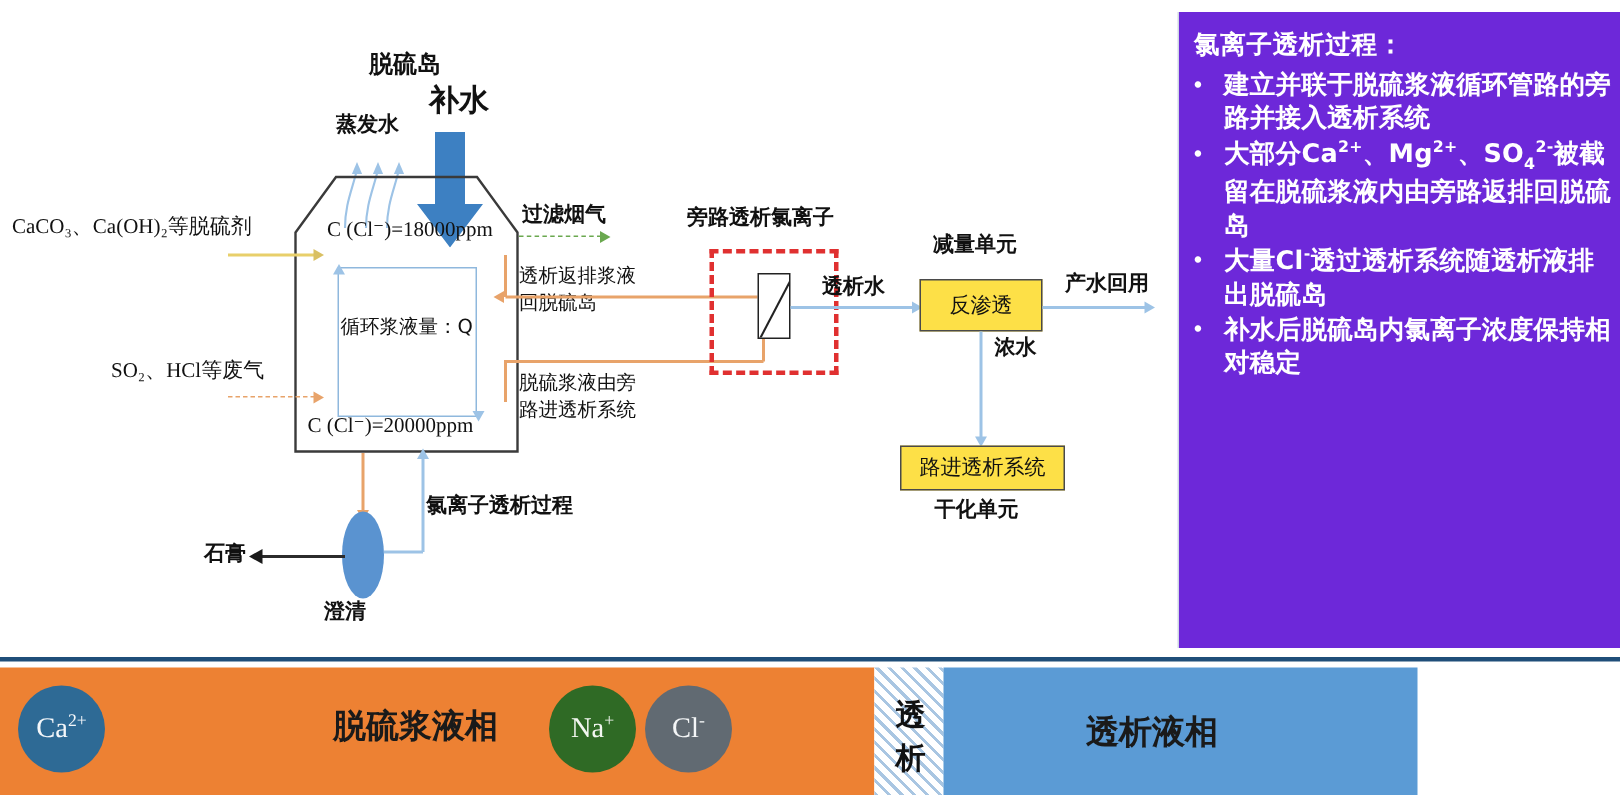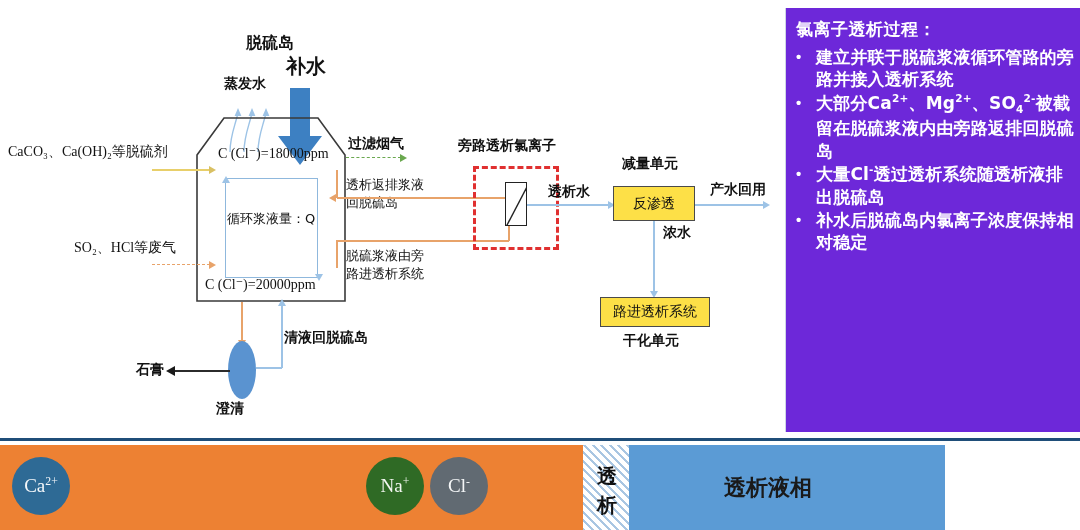--- a/index.html
+++ b/index.html
@@ -207,21 +207,21 @@
     <div class="ah ah-d" style="left:650px; top:291px;"></div>
 
     <div class="box cn" style="left:600px; top:297px; width:110px; height:30px; font-size:14px;">
       <span>路进透析系统</span>
     </div>
     <div class="t cn b" style="left:623px; top:333px; font-size:14px;">干化单元</div>
 
     <div class="ln ln-v ln-or" style="left:241px; top:302px; height:44px;"></div>
     <div class="ah ah-d" style="left:238px; top:340px; border-top-color:#e8a36a;"></div>
 
-    <div class="t cn b" style="left:284px; top:330px; font-size:14px;">清液回脱硫岛</div>
+    <div class="t cn b" style="left:284px; top:330px; font-size:14px;">氯离子透析过程</div>
     <div class="ln ln-h" style="left:256px; top:367px; width:26px;"></div>
     <div class="ln ln-v" style="left:281px; top:304px; height:64px;"></div>
     <div class="ah ah-u" style="left:278px; top:299px;"></div>
 
     <div id="clarifier"></div>
     <div class="t cn b" style="left:216px; top:401px; font-size:14px;">澄清</div>
 
     <div class="ln ln-h ln-blk" style="left:174px; top:370px; width:56px; height:1.8px;"></div>
     <div class="ah ah-l-blk" style="left:166px; top:366px;"></div>
     <div class="t cn b" style="left:136px; top:362px; font-size:14px;">石膏</div>
@@ -259,19 +259,20 @@
     <div class="ion" style="left: 12px; background: rgb(46, 106, 149); color: rgb(244, 247, 250);">
       <span>Ca<sup>2+</sup></span>
     </div>
     <div class="ion" style="left: 430px; background: rgb(97, 106, 114); color: rgb(244, 246, 247);">
       <span>Cl<sup>-</sup></span>
     </div>
     <div class="ion" style="left: 366px; background: rgb(47, 106, 37); color: rgb(242, 246, 240);">
       <span>Na<sup>+</sup></span>
     </div>
 
+    <div class="legend-label cn" style="left:222px; top:24px;">脱硫浆液相</div>
 
     <div id="hatch-label" class="cn">透<br>析</div>
 
     <div class="legend-label cn" style="left:724px; top:28px;">透析液相</div>
   </div>
 
 </div>
 
 </body></html>

